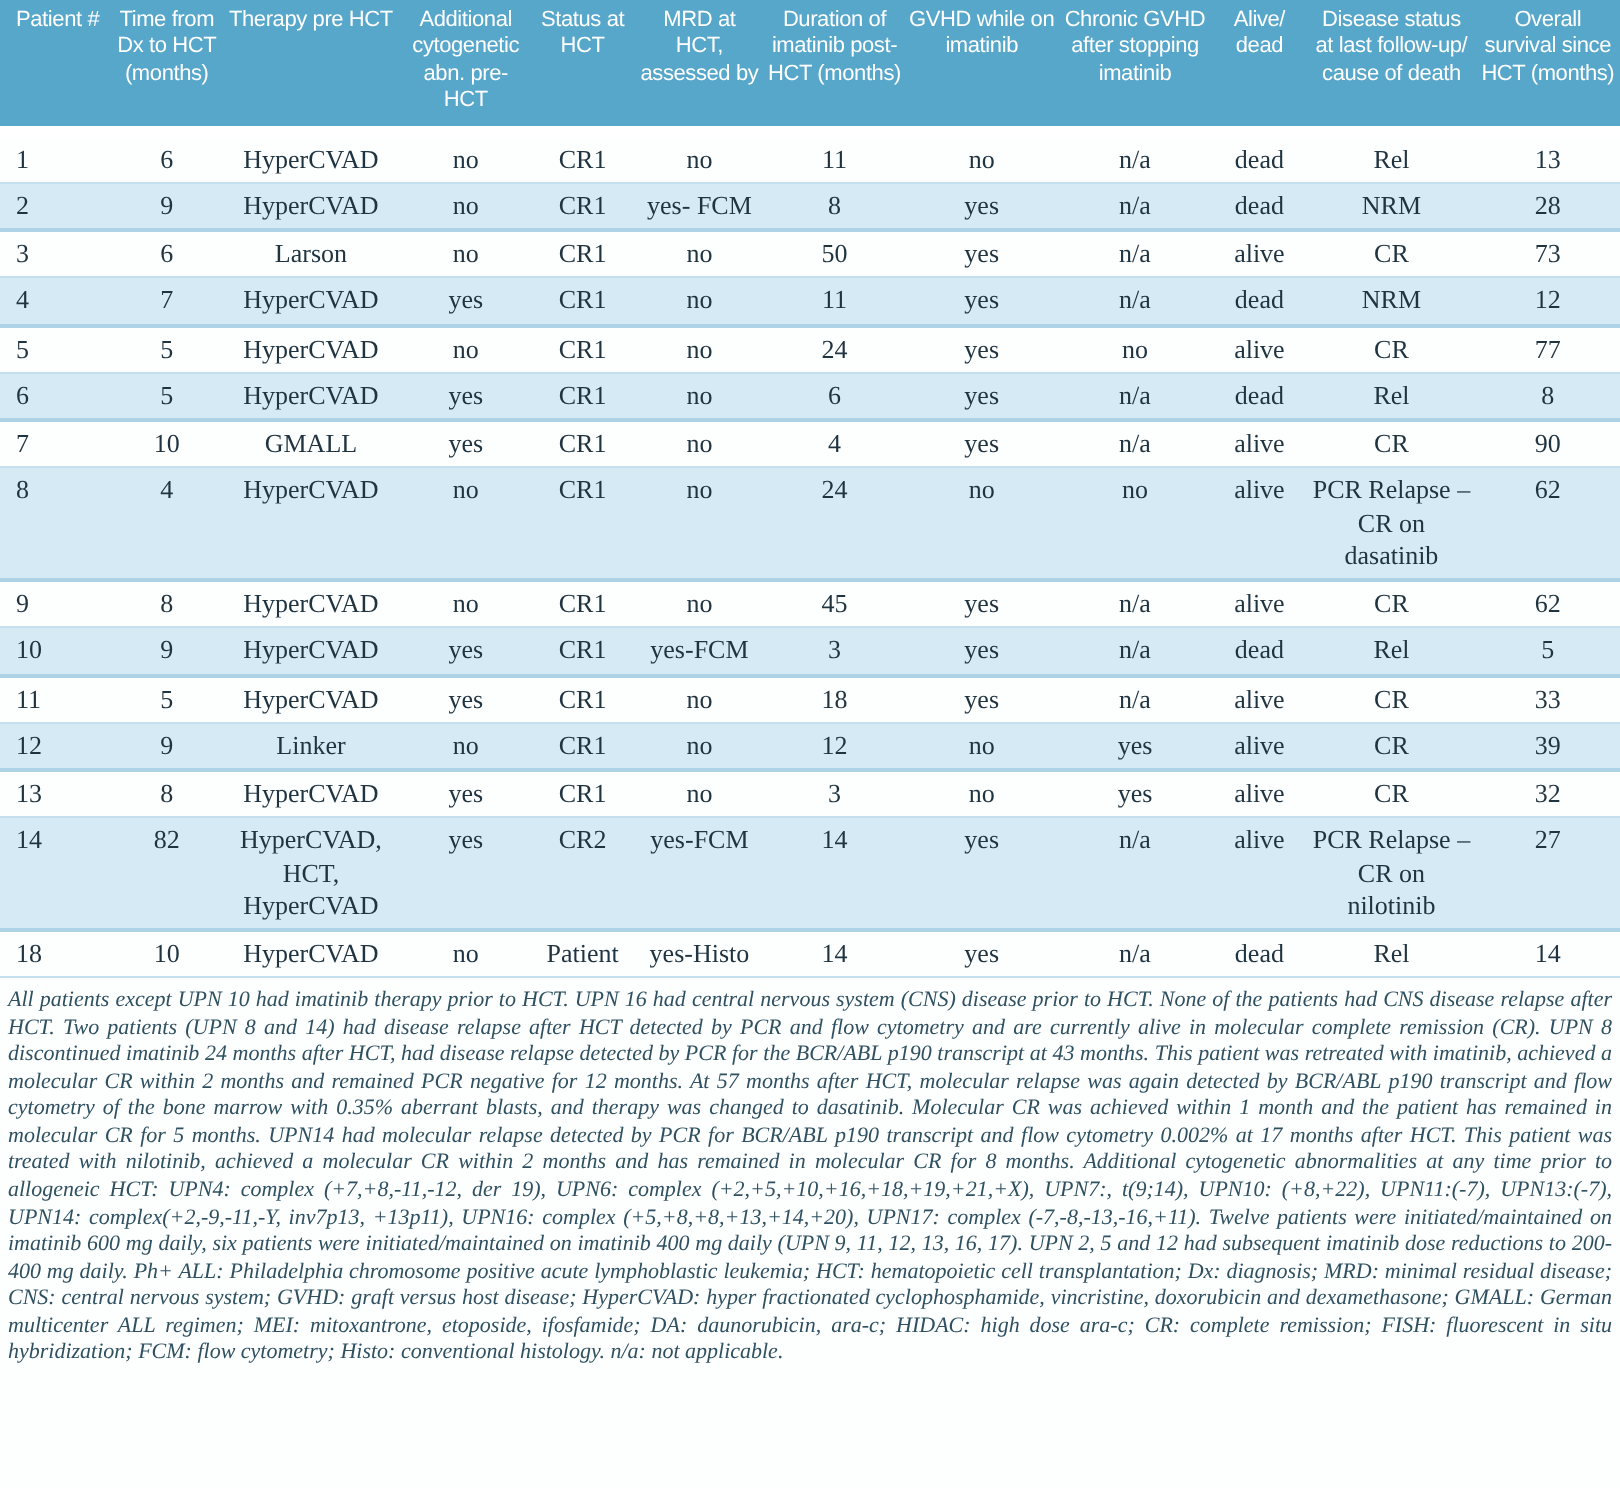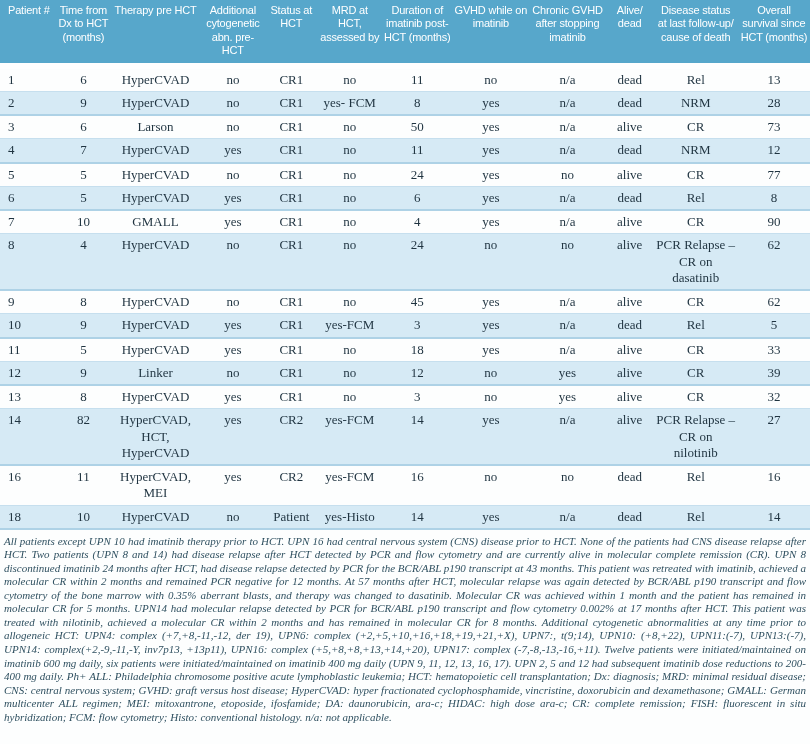--- a/index.html
+++ b/index.html
@@ -295,34 +295,20 @@
           <td>CR2</td>
           <td>yes-FCM</td>
           <td>14</td>
           <td>yes</td>
           <td>n/a</td>
           <td>alive</td>
           <td>PCR Relapse – CR on nilotinib</td>
           <td>27</td>
         </tr>
         <tr>
-          <td>16</td>
-          <td>11</td>
-          <td>HyperCVAD, MEI</td>
-          <td>yes</td>
-          <td>CR2</td>
-          <td>yes-FCM</td>
-          <td>16</td>
-          <td>no</td>
-          <td>no</td>
-          <td>dead</td>
-          <td>Rel</td>
-          <td>16</td>
-        </tr>
-        <tr>
           <td>18</td>
           <td>10</td>
           <td>HyperCVAD</td>
           <td>no</td>
           <td>Patient</td>
           <td>yes-Histo</td>
           <td>14</td>
           <td>yes</td>
           <td>n/a</td>
           <td>dead</td>

